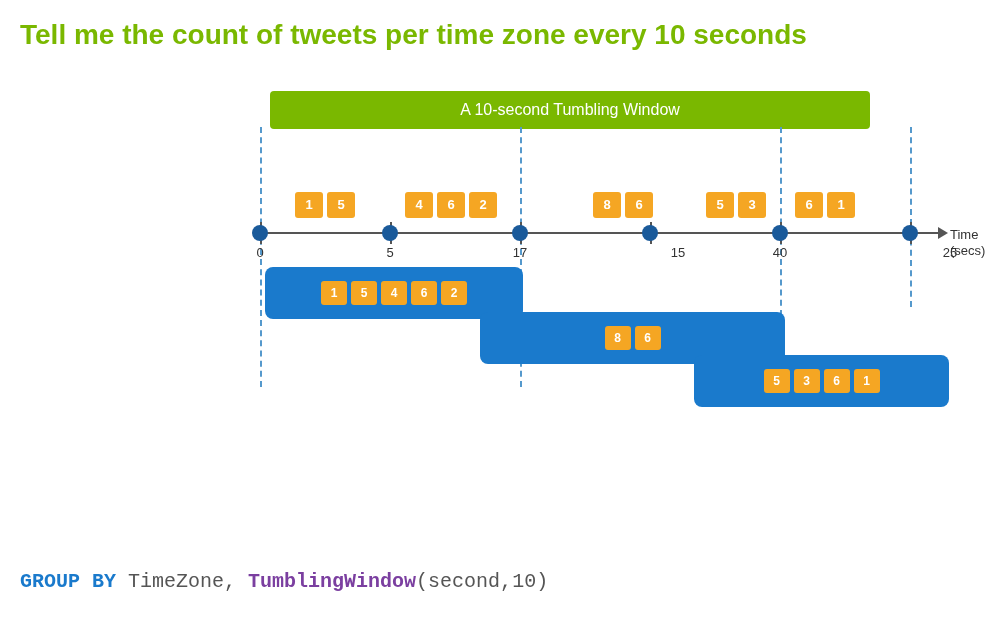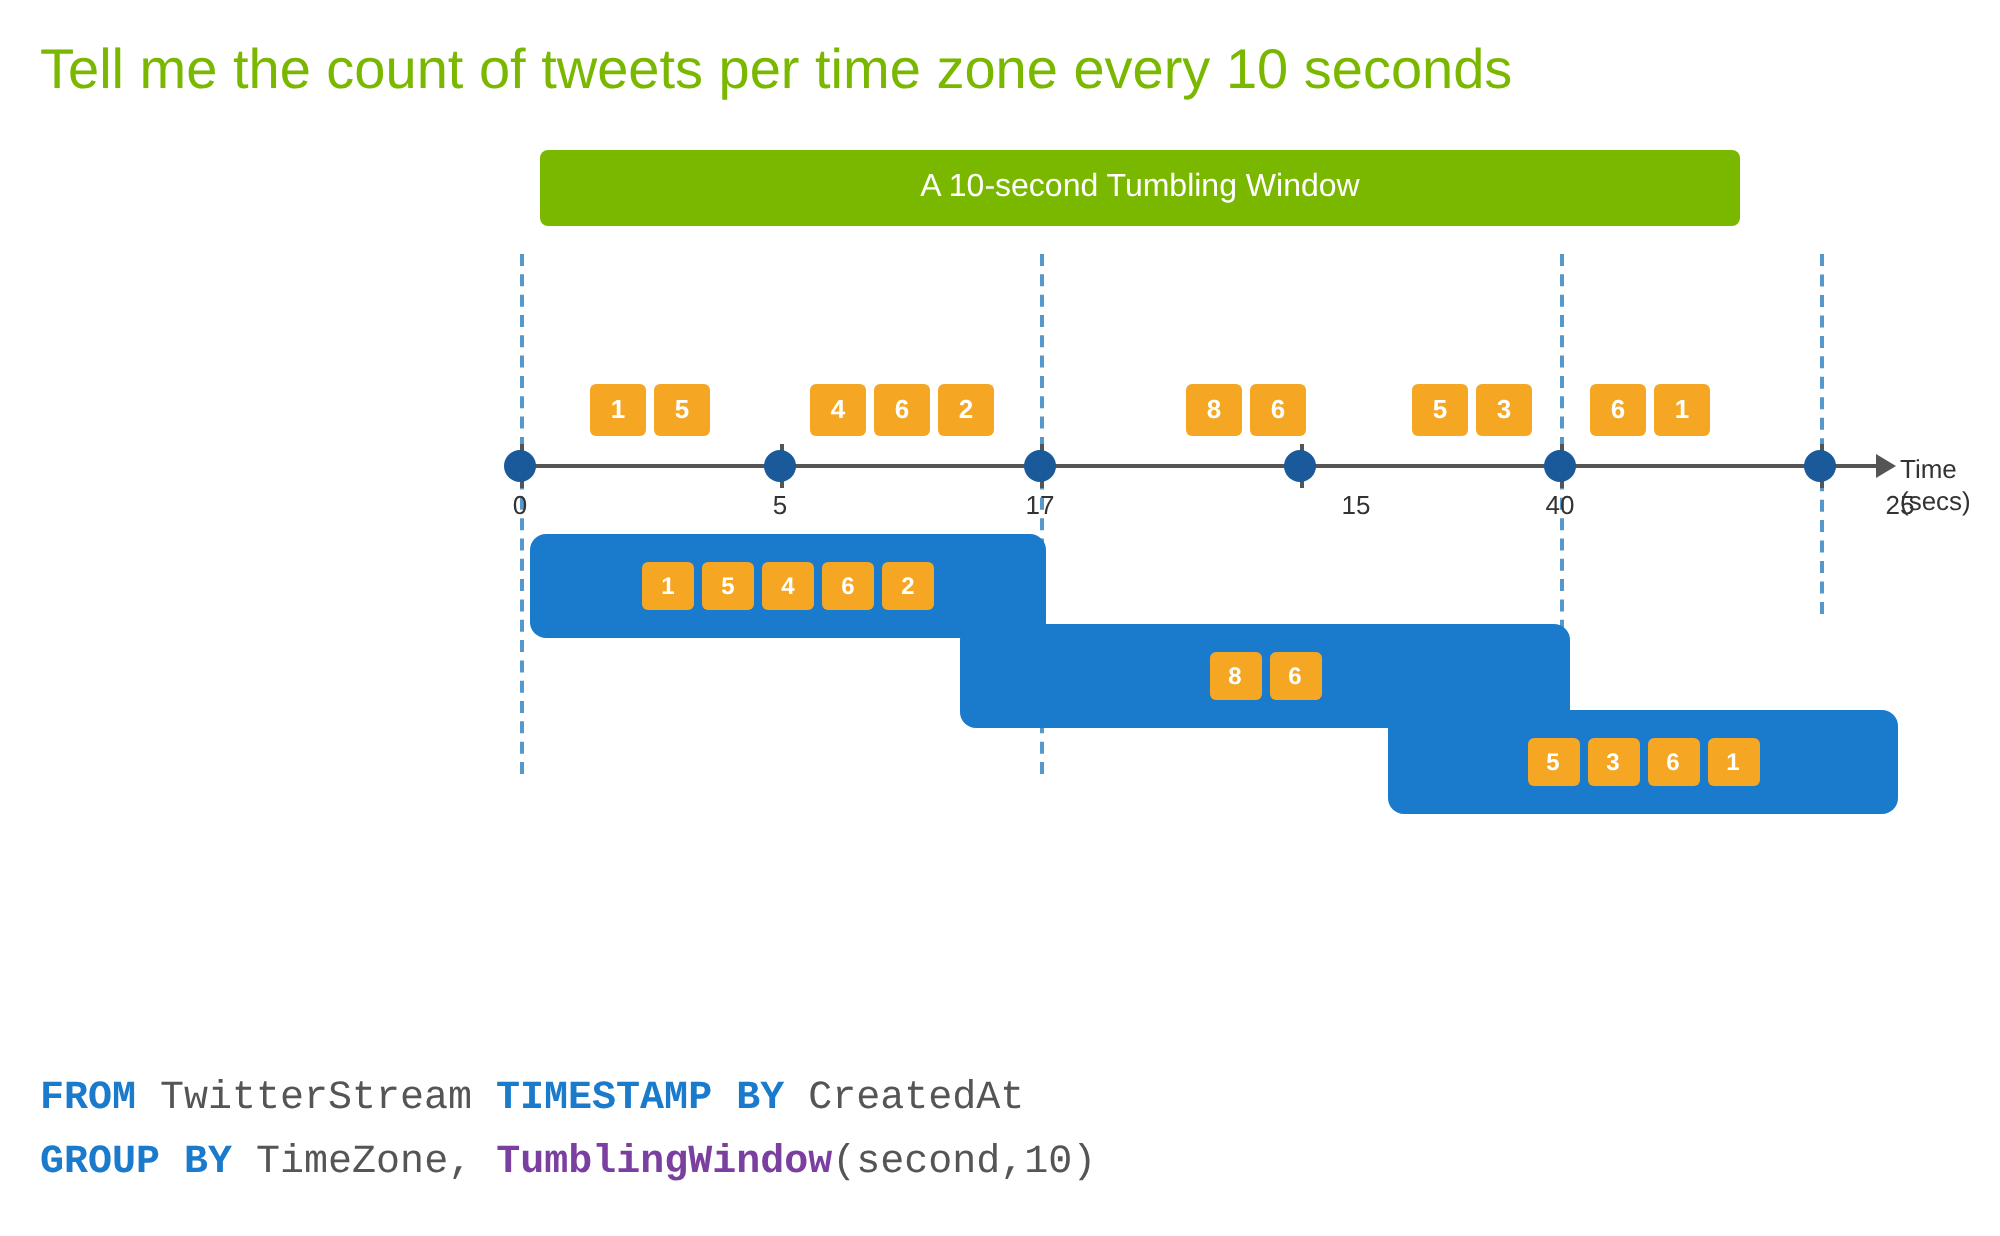--- a/index.html
+++ b/index.html
@@ -9,38 +9,38 @@
       background: #ffffff;
       font-family: 'Segoe UI', Arial, sans-serif;
       overflow: hidden;
       position: relative;
     }
 
     
     .title {
       color: #7ab800;
       font-size: 28px;
-      font-weight: 400;
+      font-weight: 700;
       padding: 18px 20px 10px 20px;
       line-height: 1.2;
     }
 
     
     .diagram {
       position: relative;
       width: 100%;
       height: 330px;
       margin-top: 5px;
     }
 
     
     .banner {
       position: absolute;
       left: 270px;
-      top: 8px;
+      top: 24px;
       width: 600px;
       height: 38px;
       background: #7ab800;
       border-radius: 4px;
       display: flex;
       align-items: center;
       justify-content: center;
       color: white;
       font-size: 16px;
       font-weight: 400;
@@ -245,18 +245,15 @@
     <div class="bar-tweet">5</div>
     <div class="bar-tweet">3</div>
     <div class="bar-tweet">6</div>
     <div class="bar-tweet">1</div>
   </div>
 
 </div>
 
 <div class="sql-area">
   <div>
-    <span class="kw-blue">FROM</span><span class="kw-gray"> TwitterStream </span><span class="kw-blue">TIMESTAMP</span><span class="kw-gray"> </span><span class="kw-blue">BY</span><span class="kw-gray"> CreatedAt</span>
-  </div>
-  <div>
     <span class="kw-blue">GROUP</span><span class="kw-gray"> </span><span class="kw-blue">BY</span><span class="kw-gray"> TimeZone, </span><span class="kw-purple">TumblingWindow</span><span class="kw-gray">(second,10)</span>
   </div>
 </div>
 
 </body></html>

